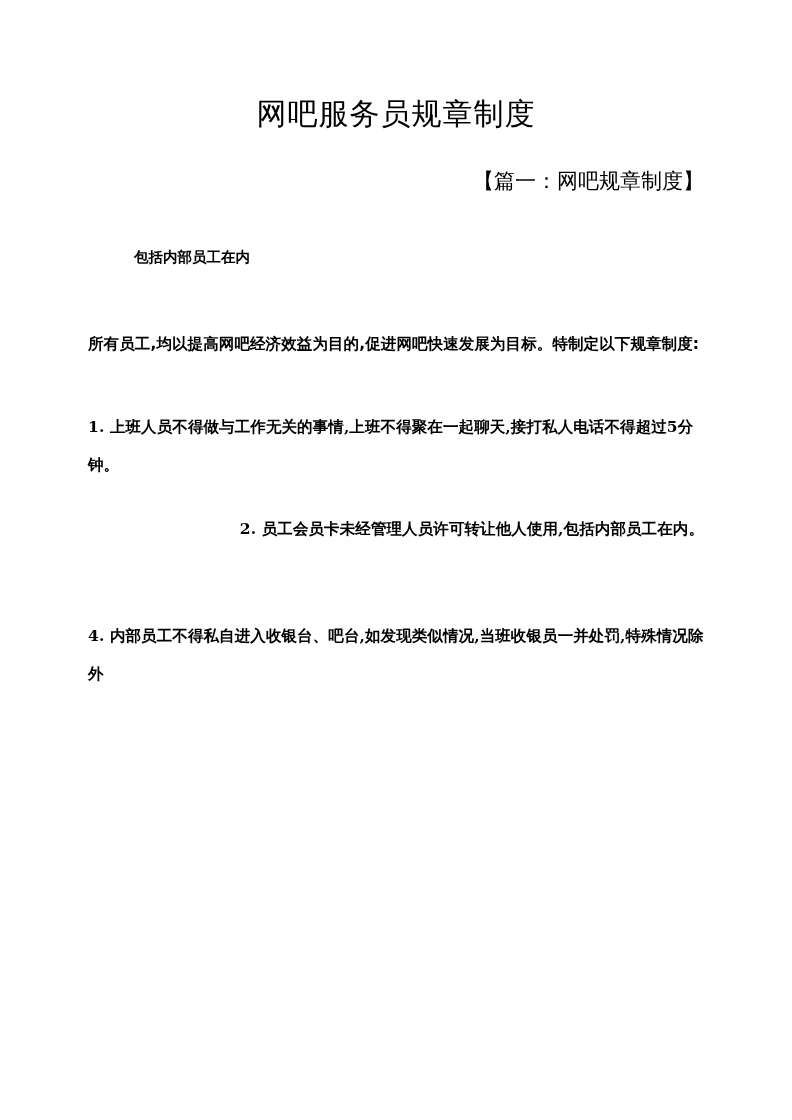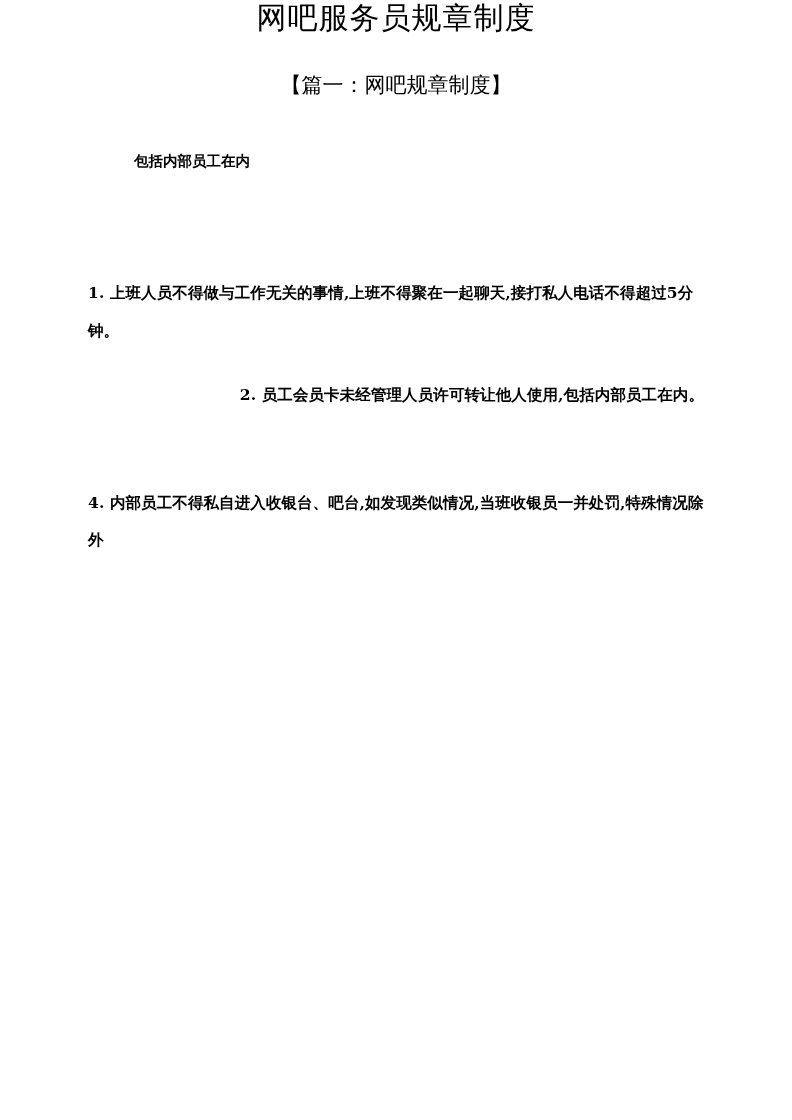--- a/index.html
+++ b/index.html
@@ -25,25 +25,26 @@
     left: 88px;
     top: 0;
     width: 616px;
   }
   .doc-title {
     text-align: center;
     font-size: 30px;
     font-weight: 400;
     letter-spacing: 1px;
     margin: 0;
+    padding-top: 96px;
     line-height: 1.2;
     font-family: "DejaVu Serif", "Liberation Serif", serif;
   }
   .doc-subtitle {
-    text-align: center;
+    text-align: right;
     font-size: 21px;
     font-weight: 400;
     margin: 0;
     padding-top: 36px;
     line-height: 1.3;
     font-family: "DejaVu Serif", "Liberation Serif", serif;
   }
   .section-heading {
     font-size: 14.5px;
     font-weight: bold;
@@ -80,20 +81,21 @@
   <div class="content">
 
     <h1 class="doc-title">网吧服务员规章制度</h1>
 
     <h2 class="doc-subtitle">【篇一：网吧规章制度】</h2>
 
     <div class="section-heading">包括内部员工在内</div>
 
     <div class="gap-lg"></div>
 
+    <p class="para indent-0">所有员工,均以提高网吧经济效益为目的,促进网吧快速发展为目标。特制定以下规章制度:</p>
 
     <div class="gap-md"></div>
 
     <p class="para serif indent-0">1. 上班人员不得做与工作无关的事情,上班不得聚在一起聊天,接打私人电话不得超过5分钟。</p>
 
     <div class="gap-sm"></div>
 
     <p class="para serif indent-1">2. 员工会员卡未经管理人员许可转让他人使用,包括内部员工在内。</p>
 
 

